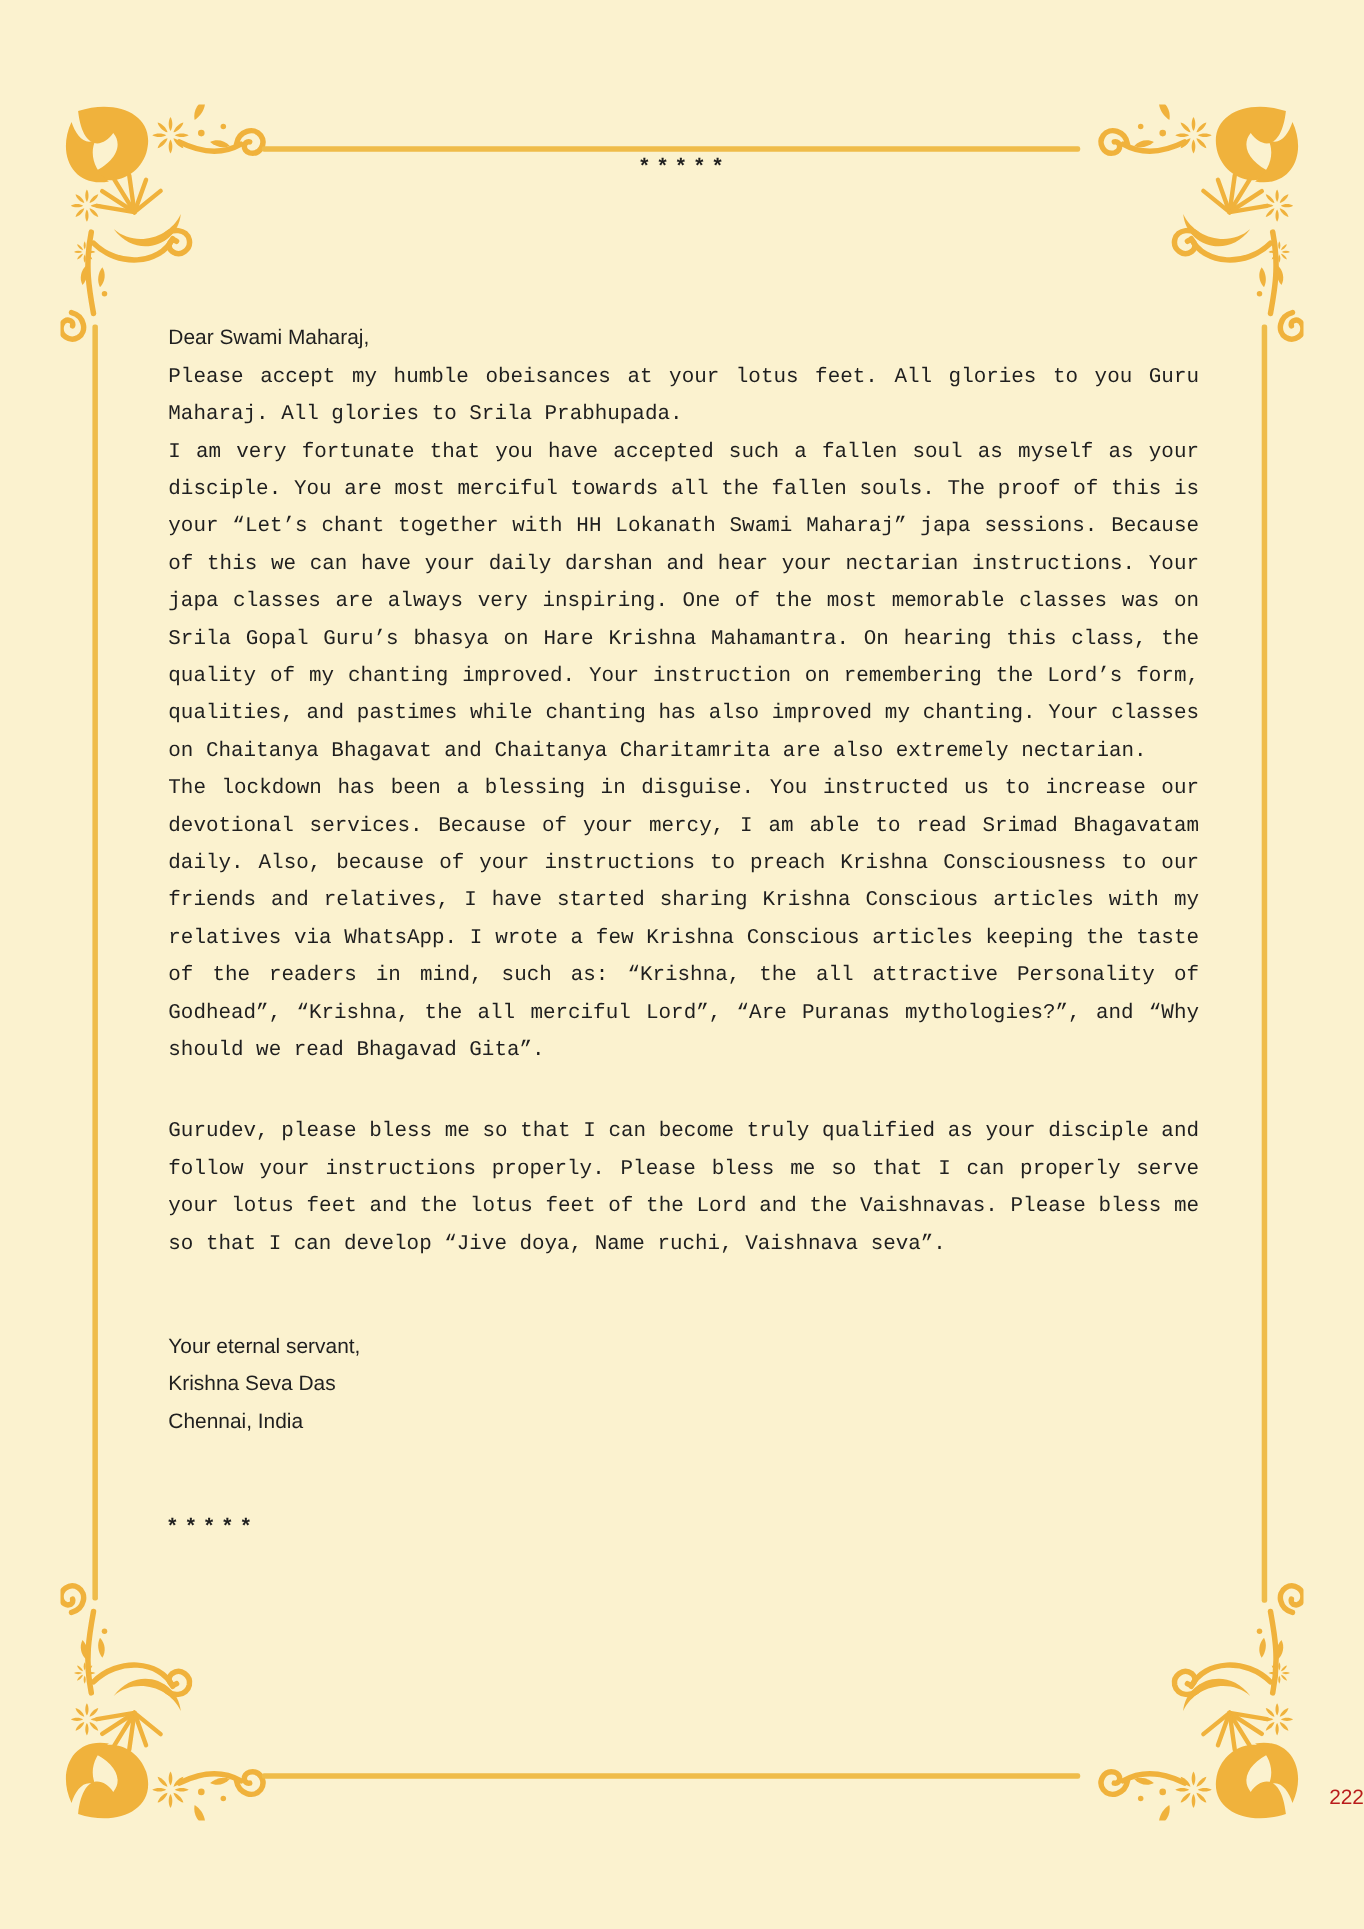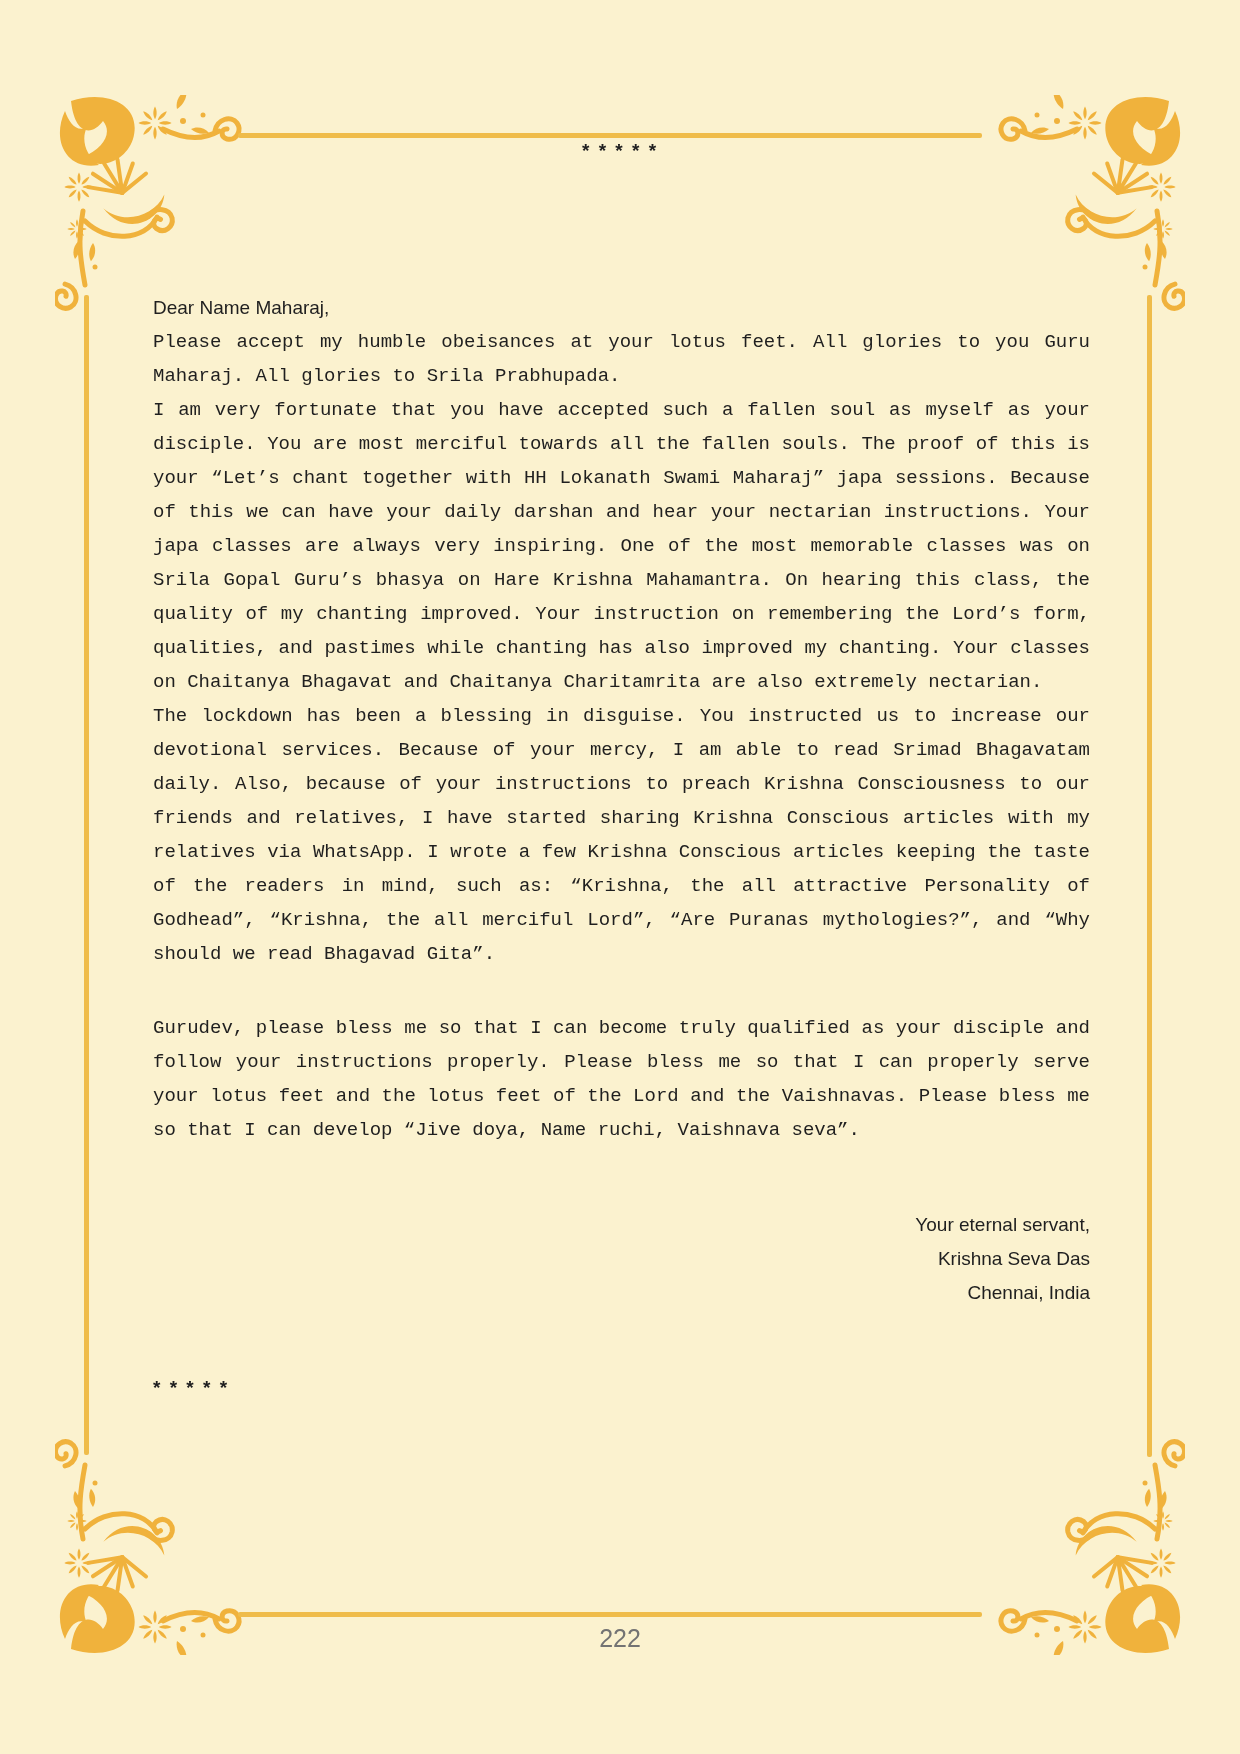--- a/index.html
+++ b/index.html
@@ -37,26 +37,26 @@
     text-align: center;
   }
   .letter {
     position: absolute; left: 153px; top: 291px; width: 937px;
     font-size: 19px; line-height: 34px; text-align: justify;
   }
   .letter p { margin: 0; }
   .salutation { text-align: left; margin-bottom: 58px; }
   .para { margin-bottom: 11px; font-family: Liberation Mono, monospace; }
   .para.last { margin-bottom: 61px; margin-top: 40px; }
-  .sig { text-align: right; margin-bottom: 16px; }
+  .sig { text-align: left; margin-bottom: 16px; }
   .sig.location { margin-bottom: 61px; }
   .bottom-sep { text-align: left; }
   .page-number {
     position: absolute; top: 1624px; left: 0; width: 100%;
-    text-align: center; font-size: 25px; color: #737373;
+    text-align: right; font-size: 19px; color: #b91c1c;
   }
 </style>
 </head>
 <body>
 
 <div class="page">
 
   <svg class="svg-defs" aria-hidden="true">
     <defs>
       <path id="leaf" d="M0,0 C9,-2 17,-9 19,-18 C9,-17 1,-9 0,0 Z"></path>
@@ -132,21 +132,21 @@
   </div>
 
   <div class="frame-line top"></div>
   <div class="frame-line bottom"></div>
   <div class="frame-line left"></div>
   <div class="frame-line right"></div>
 
   <div class="sep top-sep">* * * * *</div>
 
   <div class="letter">
-    <p class="salutation">Dear Name Maharaj,</p>
+    <p class="salutation">Dear Swami Maharaj,</p>
     <p class="para">Please accept my humble obeisances at your lotus feet. All glories to you Guru Maharaj. All glories to Srila Prabhupada.</p>
     <p class="para">I am very fortunate that you have accepted such a fallen soul as myself as your disciple. You are most merciful towards all the fallen souls. The proof of this is your “Let’s chant together with HH Lokanath Swami Maharaj” japa sessions. Because of this we can have your daily darshan and hear your nectarian instructions. Your japa classes are always very inspiring. One of the most memorable classes was on Srila Gopal Guru’s bhasya on Hare Krishna Mahamantra. On hearing this class, the quality of my chanting improved. Your instruction on remembering the Lord’s form, qualities, and pastimes while chanting has also improved my chanting. Your classes on Chaitanya Bhagavat and Chaitanya Charitamrita are also extremely nectarian.</p>
     <p class="para">The lockdown has been a blessing in disguise. You instructed us to increase our devotional services. Because of your mercy, I am able to read Srimad Bhagavatam daily. Also, because of your instructions to preach Krishna Consciousness to our friends and relatives, I have started sharing Krishna Conscious articles with my relatives via WhatsApp. I wrote a few Krishna Conscious articles keeping the taste of the readers in mind, such as: “Krishna, the all attractive Personality of Godhead”, “Krishna, the all merciful Lord”, “Are Puranas mythologies?”, and “Why should we read Bhagavad Gita”.</p>
     <p class="para last">Gurudev, please bless me so that I can become truly qualified as your disciple and follow your instructions properly. Please bless me so that I can properly serve your lotus feet and the lotus feet of the Lord and the Vaishnavas. Please bless me so that I can develop “Jive doya, Name ruchi, Vaishnava seva”.</p>
     <p class="sig">Your eternal servant,</p>
     <p class="sig">Krishna Seva Das</p>
     <p class="sig location">Chennai, India</p>
     <p class="sep bottom-sep">* * * * *</p>
   </div>
 

